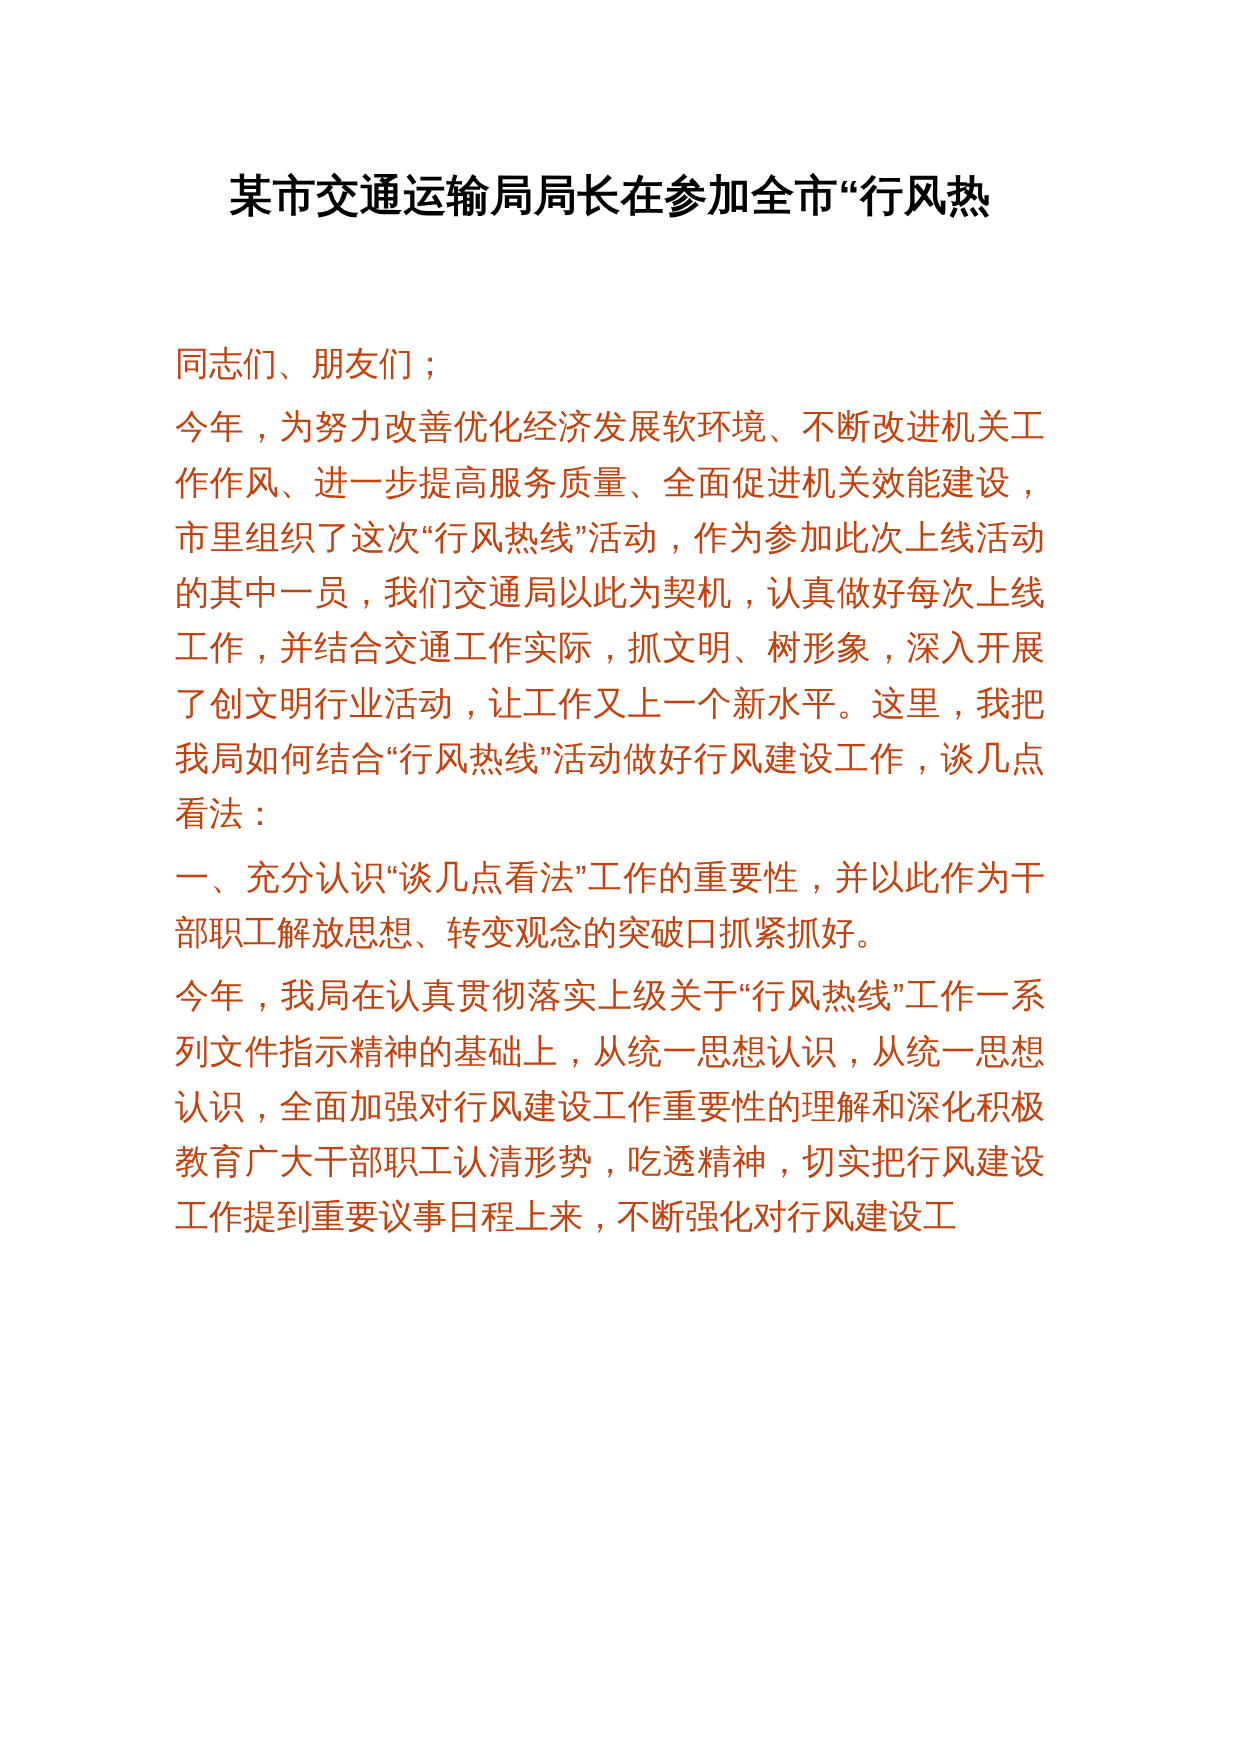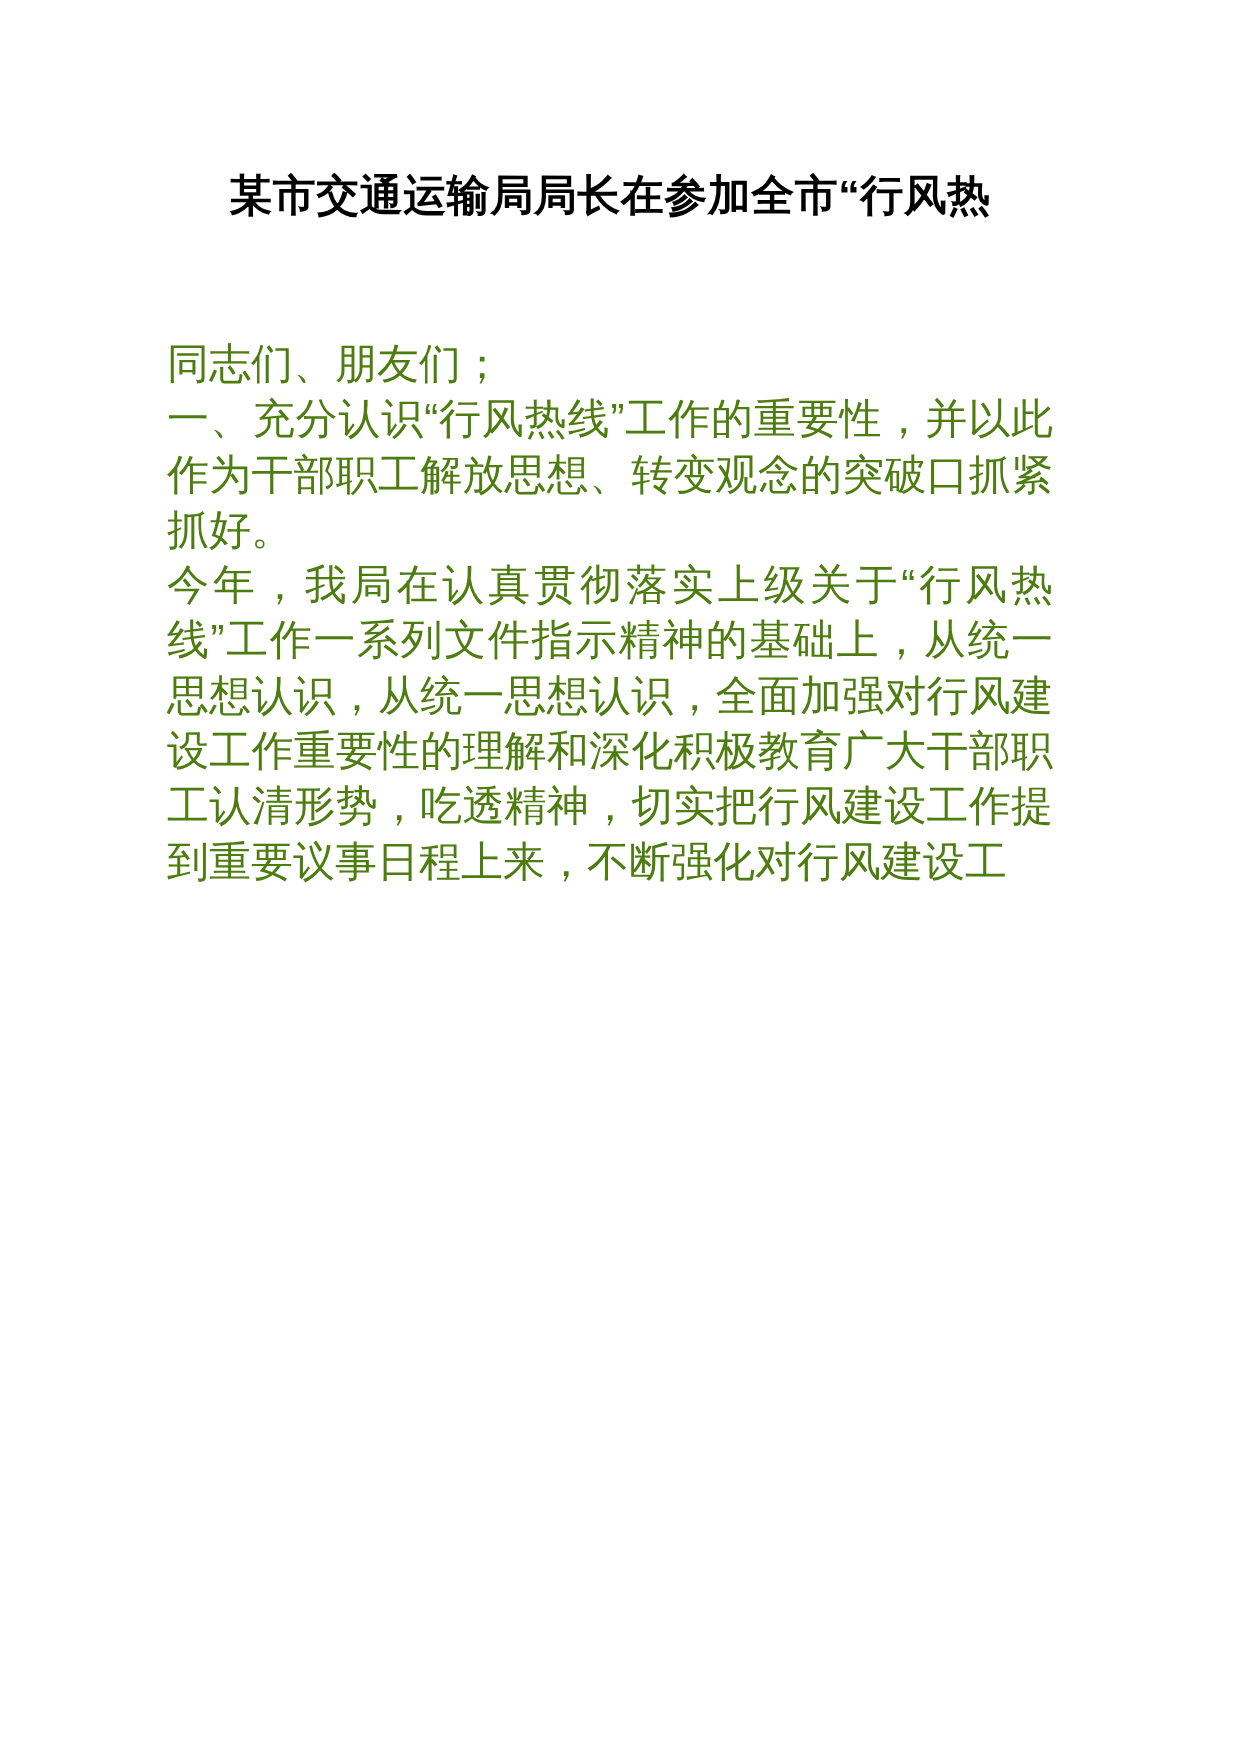--- a/index.html
+++ b/index.html
@@ -38,27 +38,27 @@
     margin: 0;
     color: #000000;
   }
   .doc-title .tline {
     display: block;
   }
   .body-block {
     margin-top: 74px;
   }
   p.para {
-    margin: 0;
-    font-size: 42px;
+    margin: 8px;
+    font-size: 34px;
     line-height: 55.3px;
     text-align: justify;
     text-justify: inter-character;
     text-align-last: left;
-    color: #4d7c0f;
+    color: #c2410c;
     letter-spacing: 0px;
   }
   p.para + p.para {
     margin-top: 0px;
   }
   .spacer-bottom {
     height: 120px;
   }
 </style>
 </head>
@@ -66,19 +66,20 @@
 
 <div class="page">
   <div class="content">
 
     <h1 class="doc-title">
       <span class="tline">某市交通运输局局长在参加全市“行风热</span>
     </h1>
 
     <div class="body-block">
       <p class="para">同志们、朋友们；</p>
-      <p class="para">一、充分认识“行风热线”工作的重要性，并以此作为干部职工解放思想、转变观念的突破口抓紧抓好。</p>
+      <p class="para">今年，为努力改善优化经济发展软环境、不断改进机关工作作风、进一步提高服务质量、全面促进机关效能建设，市里组织了这次“行风热线”活动，作为参加此次上线活动的其中一员，我们交通局以此为契机，认真做好每次上线工作，并结合交通工作实际，抓文明、树形象，深入开展了创文明行业活动，让工作又上一个新水平。这里，我把我局如何结合“行风热线”活动做好行风建设工作，谈几点看法：</p>
+      <p class="para">一、充分认识“谈几点看法”工作的重要性，并以此作为干部职工解放思想、转变观念的突破口抓紧抓好。</p>
       <p class="para">今年，我局在认真贯彻落实上级关于“行风热线”工作一系列文件指示精神的基础上，从统一思想认识，从统一思想认识，全面加强对行风建设工作重要性的理解和深化积极教育广大干部职工认清形势，吃透精神，切实把行风建设工作提到重要议事日程上来，不断强化对行风建设工</p>
     </div>
 
     <div class="spacer-bottom"></div>
   </div>
 </div>
 
 </body></html>

